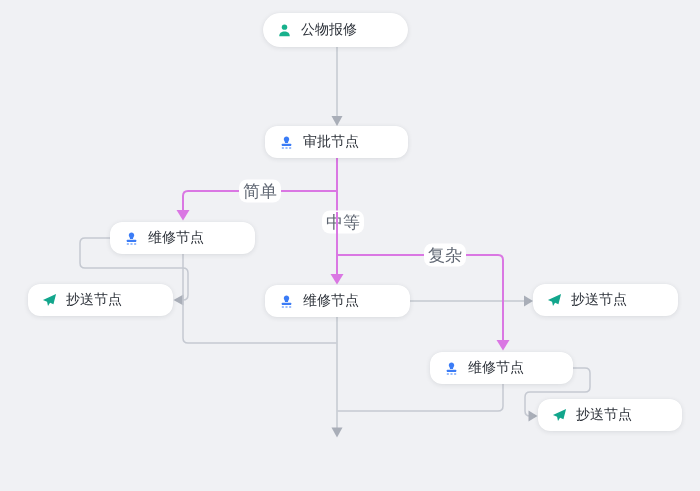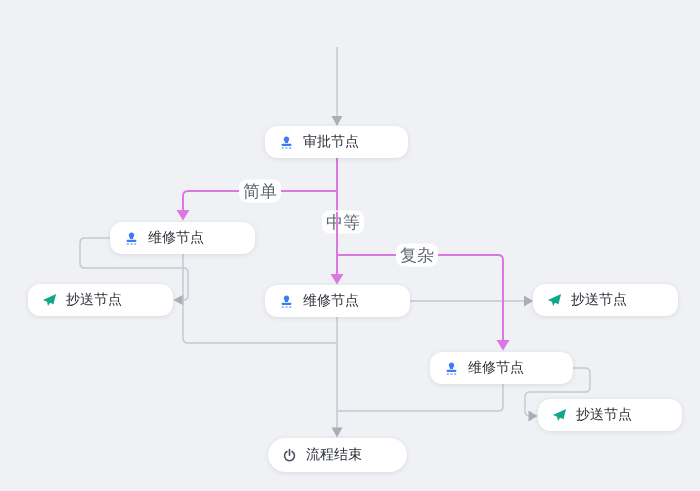--- a/index.html
+++ b/index.html
@@ -61,20 +61,29 @@
       <path class="be" d="M337 191 H188 Q183 191 183 196 V211"></path>
       <polygon class="bea" points="176.5,210 189.5,210 183,220.5"></polygon>
     </g>
     <g>
       <path class="be" d="M337 255 H498 Q503 255 503 260 V341"></path>
       <polygon class="bea" points="496.5,340 509.5,340 503,350.5"></polygon>
     </g>
   </svg>
 
   <div class="crossline"></div>
+<div class="node pill" style="left: 263px; top: 13px; width: 145px; height: 34px;">
+      <span class="icon">
+        <svg viewBox="0 0 16 16" width="15" height="15" fill="var(--icon-green)">
+          <circle cx="8" cy="4.4" r="2.9"></circle>
+          <path d="M2.4 13.8c0-3.1 2.5-4.7 5.6-4.7s5.6 1.6 5.6 4.7v.4H2.4z"></path>
+        </svg>
+      </span>
+      <span class="nlabel">公物报修</span>
+    </div>
     <div class="node" style="left: 265px; top: 126px; width: 143px; height: 32px;">
       <span class="icon">
         <svg viewBox="0 0 16 16" width="15" height="15" fill="var(--icon-blue)">
           <path d="M8 1.6c-1.6 0-2.9 1.3-2.9 2.9 0 .9.4 1.5.8 2.2.3.6.5 1.2.5 1.9h3.2c0-.7.2-1.3.5-1.9.4-.7.8-1.3.8-2.2 0-1.6-1.3-2.9-2.9-2.9z"></path>
           <rect x="3" y="9.3" width="10" height="2.5" rx="0.6"></rect>
           <path d="M3 13.2h2.2v1.2H3zM6.9 13.2h2.2v1.2H6.9zM10.8 13.2H13v1.2h-2.2z"></path>
         </svg>
       </span>
       <span class="nlabel">审批节点</span>
     </div>
@@ -125,25 +134,16 @@
       <span class="nlabel">维修节点</span>
     </div>
     <div class="node" style="left: 538px; top: 399px; width: 144px; height: 32px;">
       <span class="icon">
         <svg viewBox="0 0 16 16" width="15" height="15" fill="var(--icon-teal)">
           <polygon points="15,1 1,7.5 5.4,9.2 6.4,13.8 8.6,10.5 12.2,12"></polygon>
         </svg>
       </span>
       <span class="nlabel">抄送节点</span>
     </div>
-    <div class="node pill" style="left: 268px; top: 438px; width: 139px; height: 34px;">
-      <span class="icon">
-        <svg viewBox="0 0 16 16" width="15" height="15" fill="none" stroke="var(--icon-end)" stroke-width="1.7" stroke-linecap="round">
-          <path d="M5.3 3.7a5.3 5.3 0 1 0 5.4 0"></path>
-          <path d="M8 1.6v6.2"></path>
-        </svg>
-      </span>
-      <span class="nlabel">流程结束</span>
-    </div>
     <span class="lbl" style="left: 260px; top: 191px;">简单</span>
     <span class="lbl" style="left: 343px; top: 222px;">中等</span>
-    <span class="lbl" style="left: 417px; top: 255px;">复杂</span>
+    <span class="lbl" style="left: 445px; top: 255px;">复杂</span>
   </div>
 
 </body></html>

